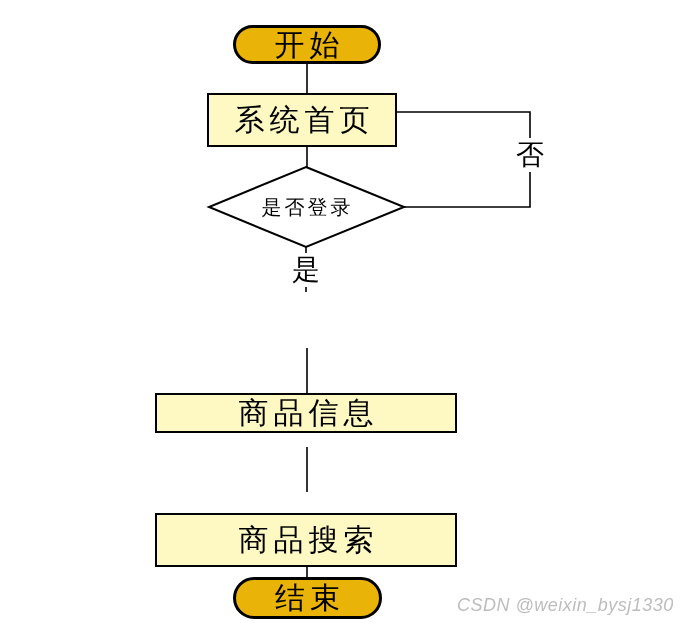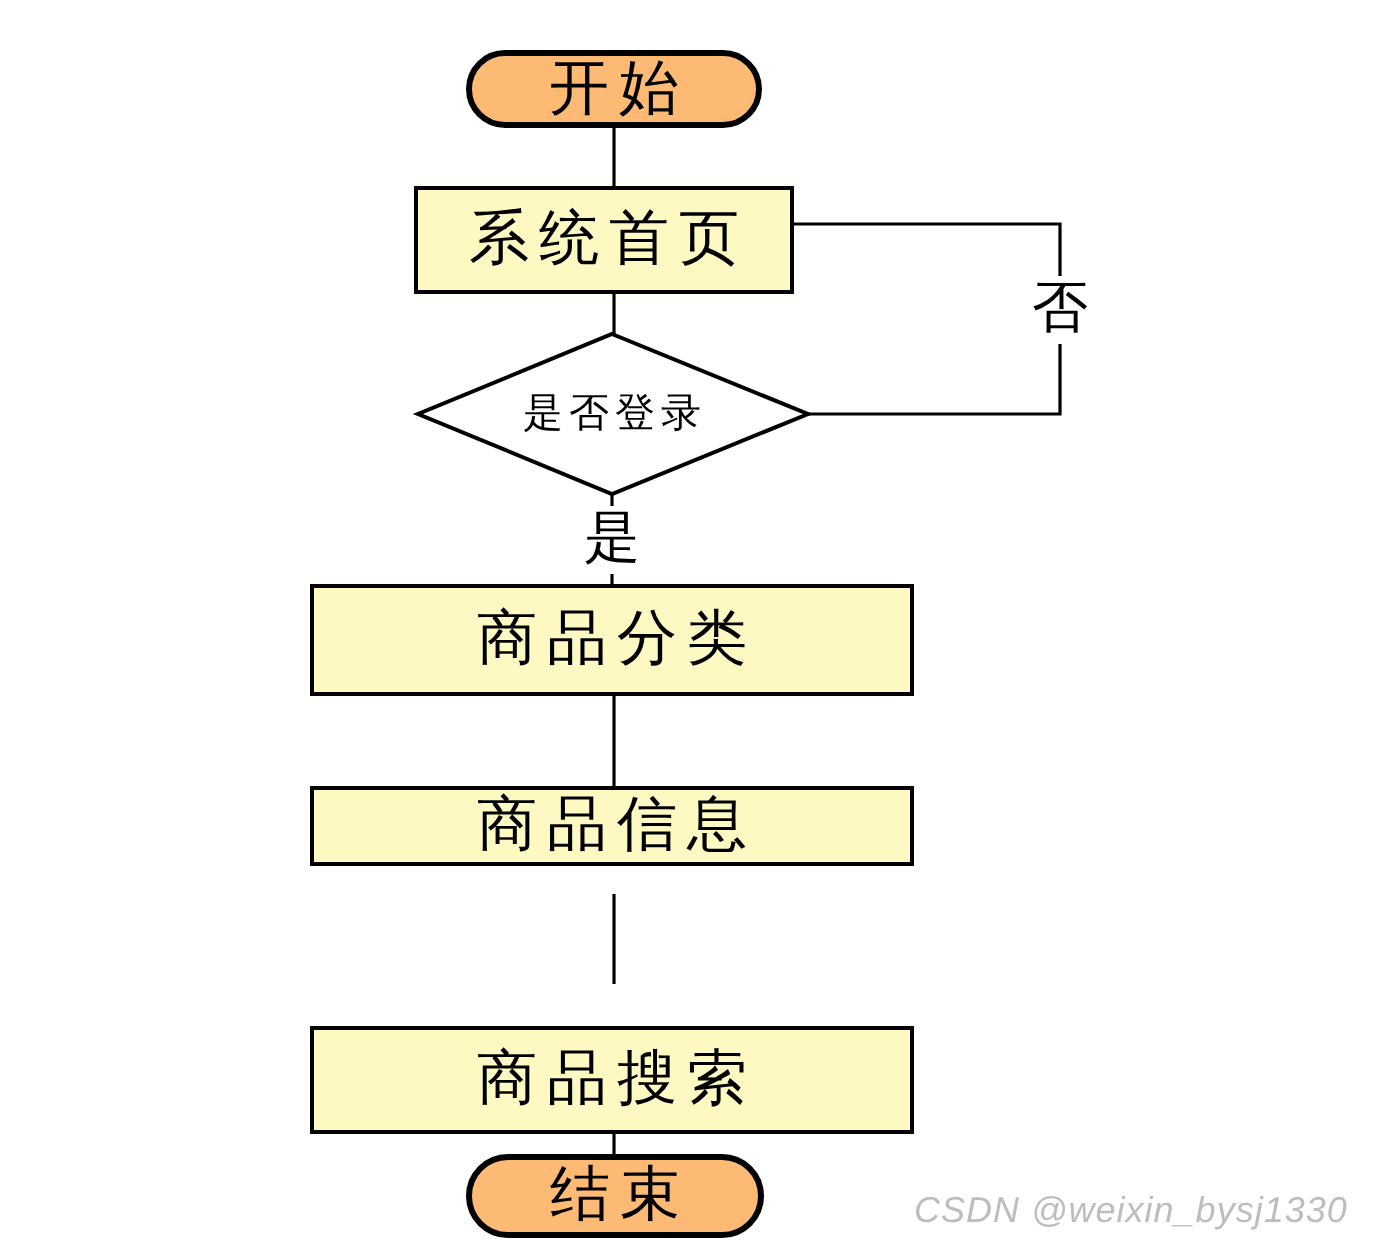--- a/index.html
+++ b/index.html
@@ -29,21 +29,21 @@
     box-sizing: border-box;
     color: #000000;
     font-size: 30px;
     letter-spacing: 5px;
     text-indent: 5px;
     white-space: nowrap;
     z-index: 2;
     line-height: 1;
   }
   .stadium {
-    background: #fdba74;
+    background: #eab308;
     border: 3px solid #000000;
     border-radius: 21px;
   }
   .rect {
     background: #fef9c3;
     border: 2px solid #000000;
   }
   .node-start { left: 233px; top: 25px;  width: 148px; height: 39px; }
   .node-home  { left: 207px; top: 93px;  width: 190px; height: 54px; }
   .node-categories { left: 155px; top: 292px; width: 302px; height: 56px; }
@@ -116,23 +116,20 @@
   </div>
 
   <div class="node node-decision-label">
     <span>是否登录</span>
   </div>
 
   <div class="edge-label edge-label-no">否</div>
 
   <div class="edge-label edge-label-yes">是</div>
 
-  <div class="node rect node-categories">
-    <span>商品分类</span>
-  </div>
 
   <div class="node rect node-info">
     <span>商品信息</span>
   </div>
 
   <div class="node rect node-search">
     <span>商品搜索</span>
   </div>
 
   <div class="node stadium node-end">

